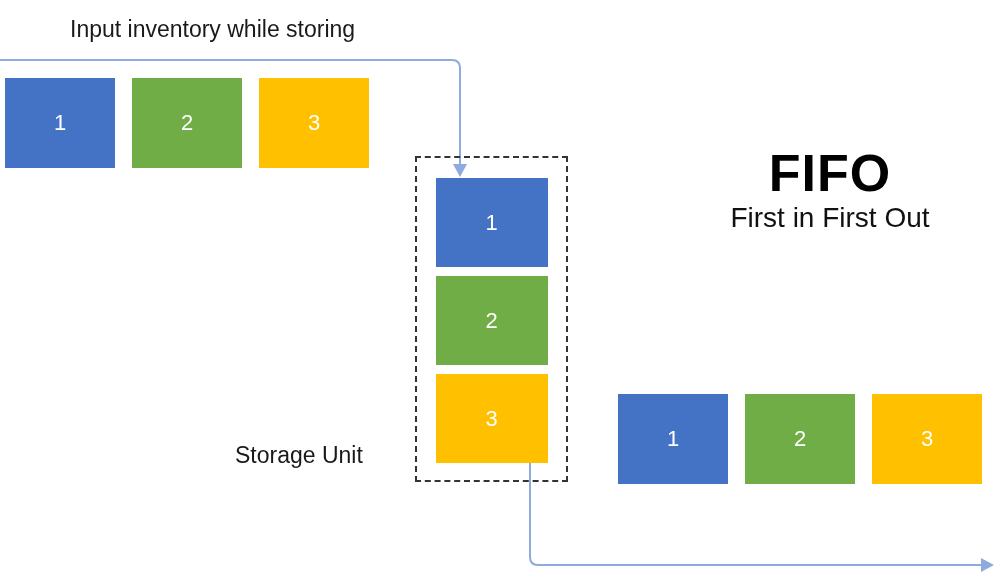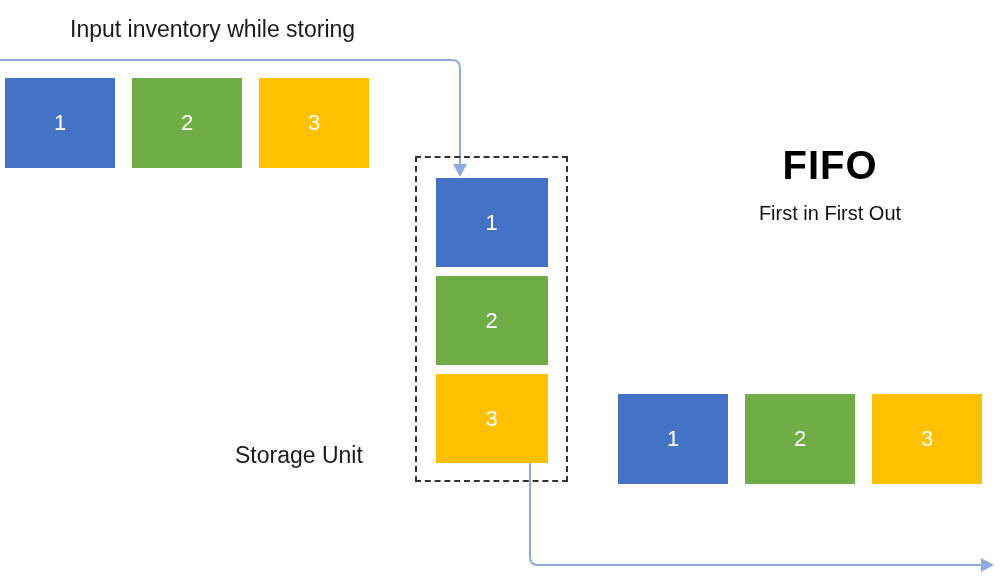--- a/index.html
+++ b/index.html
@@ -69,32 +69,32 @@
     flex: none;
   }
 
   .fifo-title {
     position: absolute;
     left: 710px;
     top: 143px;
     width: 240px;
     text-align: center;
     color: #000000;
-    font-size: 40px;
+    font-size: 52px;
     font-weight: bold;
     letter-spacing: 1px;
   }
   .fifo-subtitle {
     position: absolute;
     left: 690px;
     top: 202px;
     width: 280px;
     text-align: center;
     color: #111111;
-    font-size: 20px;
+    font-size: 28px;
   }
 </style>
 </head>
 <body>
 
 <div class="canvas">
 
   <svg class="arrows" viewBox="0 0 1000 580" xmlns="http://www.w3.org/2000/svg">
     <g>
       <path d="M 0 60 H 452 Q 460 60 460 68 V 166" fill="none" stroke="#8FAADC" stroke-width="2"></path>

